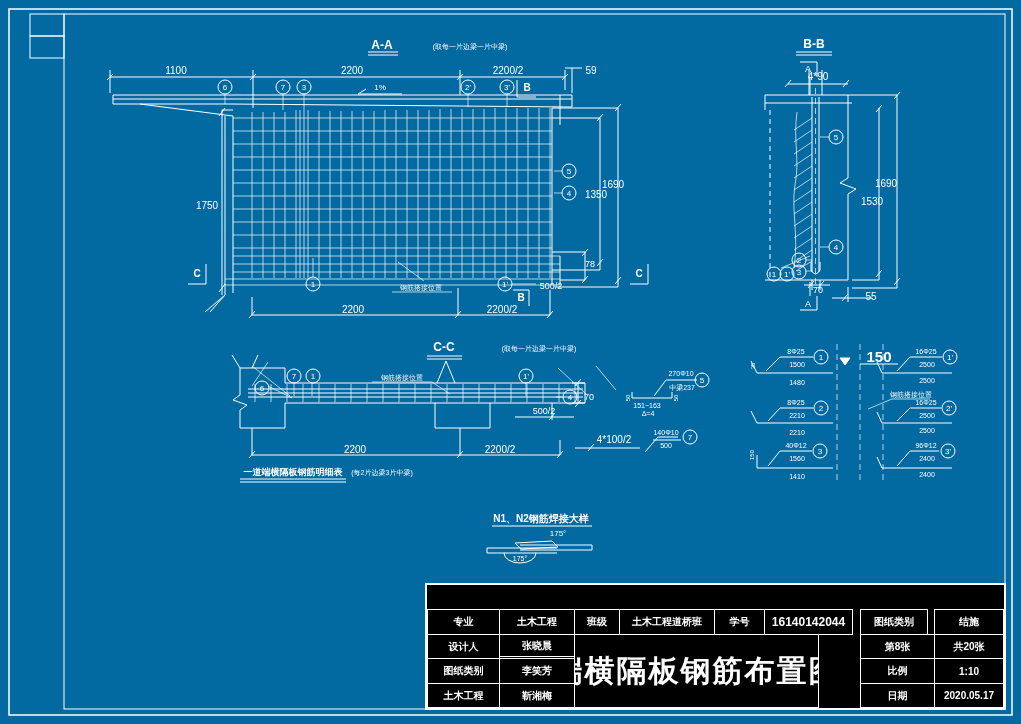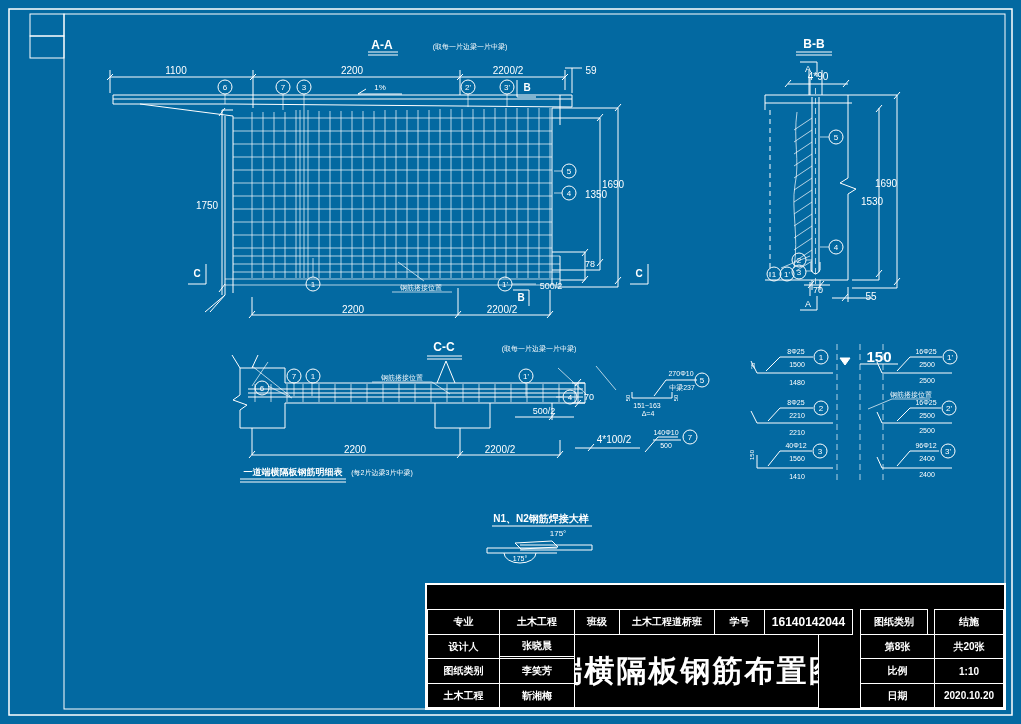--- a/index.html
+++ b/index.html
@@ -276,18 +276,18 @@
     <div class="cell" style="left:507px;top:49px;width:70px;height:25px">共20张</div>
 
     <div class="cell" style="left:0;top:73px;width:73px;height:26px">图纸类别</div>
     <div class="cell" style="left:72px;top:73px;width:76px;height:26px">李笑芳</div>
     <div class="cell" style="left:433px;top:73px;width:75px;height:26px">比例</div>
     <div class="cell" style="left:507px;top:73px;width:70px;height:26px">1:10</div>
 
     <div class="cell" style="left:0;top:98px;width:73px;height:25px">土木工程</div>
     <div class="cell" style="left:72px;top:98px;width:76px;height:25px">靳湘梅</div>
     <div class="cell" style="left:433px;top:98px;width:75px;height:25px">日期</div>
-    <div class="cell" style="left:507px;top:98px;width:70px;height:25px">2020.10.20</div>
+    <div class="cell" style="left:507px;top:98px;width:70px;height:25px">2020.05.17</div>
 
     <div class="cell" style="left:147px;top:49px;width:245px;height:74px;font-size:30px;letter-spacing:2px">端横隔板钢筋布置图</div>
   </div>
 
 </div>
 
 </body></html>

